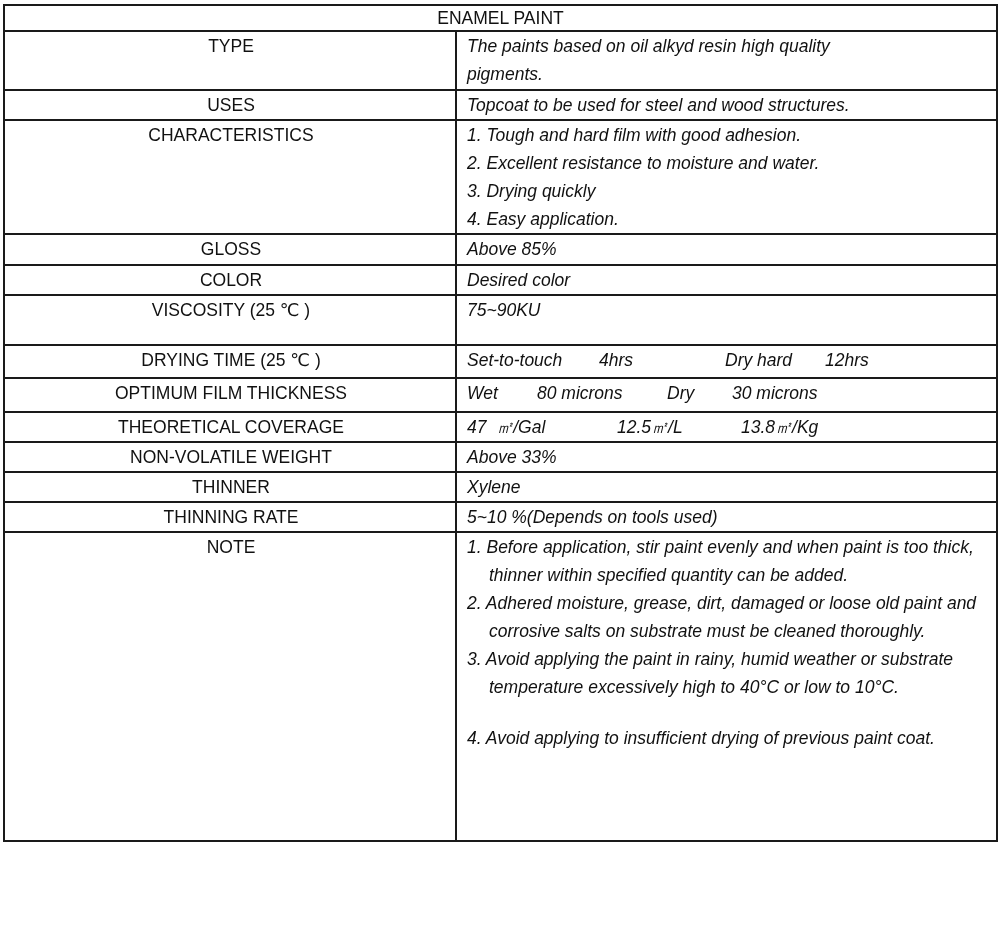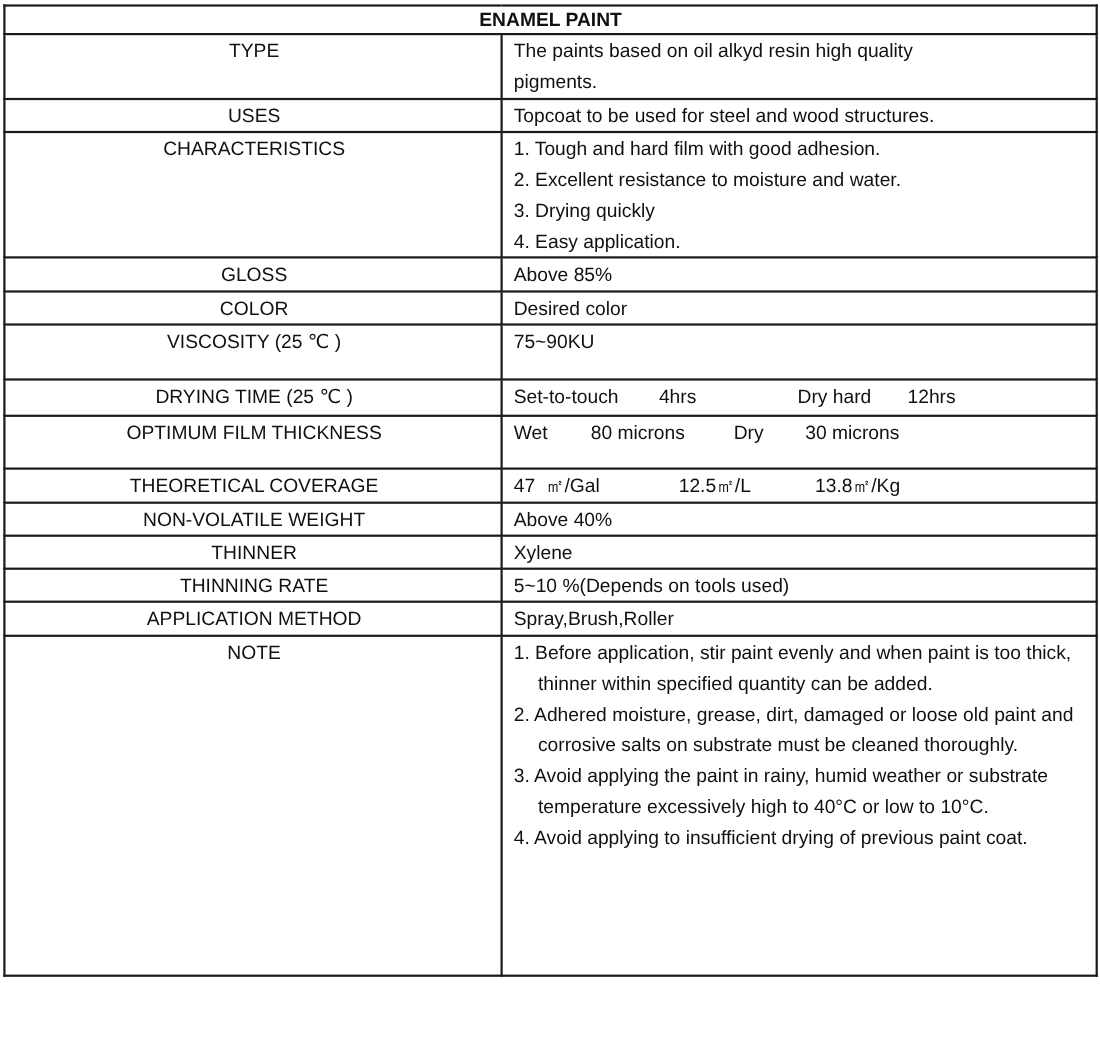--- a/index.html
+++ b/index.html
@@ -8,30 +8,30 @@
   table.spec {
     position: absolute; left: 3px; top: 4px; width: 993px;
     border-collapse: collapse; table-layout: fixed;
     font-size: 17.5px; line-height: 28px;
   }
   table.spec td, table.spec th {
     border: 2px solid #1a1a1a; vertical-align: top; padding: 0 8px 0 10px;
     overflow: hidden;
   }
   table.spec th {
-    font-weight: bold; text-align: center; height: 24px; line-height: 24px; padding: 0; margin-top: 36px;
+    font-weight: normal; text-align: center; height: 24px; line-height: 24px; padding: 0; margin-top: 36px;
   }
   col.c1 { width: 452px; }
   col.c2 { width: 541px; }
   .label { white-space: nowrap; text-align: center; }
-  .val { white-space: normal; }
+  .val { white-space: normal; font-style: italic; }
   .tabs span { display: inline-block; }
   .m2 { font-family: "DejaVu Serif", serif; font-size: 17px; }
   .hang { padding-left: 22px; text-indent: -22px; }
-  .hang-last { padding-left: 12px; text-indent: -12px; }
+  .hang-last { padding-left: 12px; text-indent: -12px; margin-top: 23px; }
 </style>
 </head>
 <body>
 
 <table class="spec">
   <colgroup>
       <col class="c1">
       <col class="c2">
     </colgroup>
   <tbody>
@@ -79,54 +79,50 @@
     <td class="val">75~90KU</td>
   </tr>
 
   <tr style="height:24px">
     <td class="label" style="vertical-align:bottom; padding-bottom:3px">DRYING TIME (25 ℃ )</td>
     <td class="val tabs">
       <span style="width:132px">Set-to-touch</span><span style="width:126px">4hrs</span><span style="width:100px">Dry hard</span><span>12hrs</span>
     </td>
   </tr>
 
-  <tr style="height:48px">
+  <tr style="height:34px">
     <td class="label">OPTIMUM FILM THICKNESS</td>
     <td class="val tabs">
       <span style="width:70px">Wet</span><span style="width:130px">80 microns</span><span style="width:65px">Dry</span><span>30 microns</span>
     </td>
   </tr>
 
   <tr style="height:29px">
     <td class="label">THEORETICAL COVERAGE</td>
     <td class="val tabs">
       <span style="width:150px"><span>47</span>&nbsp;&nbsp;<span class="m2">㎡</span><span>/Gal</span></span><span style="width:124px"><span>12.5</span><span class="m2">㎡</span><span>/L</span></span><span><span>13.8</span><span class="m2">㎡</span><span>/Kg</span></span>
     </td>
   </tr>
 
   <tr style="height:29px">
     <td class="label">NON-VOLATILE WEIGHT</td>
-    <td class="val">Above 40%</td>
+    <td class="val">Above 33%</td>
   </tr>
 
   <tr style="height:29px">
     <td class="label">THINNER</td>
     <td class="val">Xylene</td>
   </tr>
 
   <tr style="height:29px">
     <td class="label">THINNING RATE</td>
     <td class="val">5~10 %(Depends on tools used)</td>
   </tr>
 
 
-  <tr style="height:31px">
-    <td class="label">APPLICATION METHOD</td>
-    <td class="val">Spray,Brush,Roller</td>
-  </tr>
 
   <tr style="height:309px">
     <td class="label">NOTE</td>
     <td class="val">
       <div class="hang">1. Before application, stir paint evenly and when paint is too thick, thinner within specified quantity can be added.</div>
       <div class="hang">2. Adhered moisture, grease, dirt, damaged or loose old paint and corrosive salts on substrate must be cleaned thoroughly.</div>
       <div class="hang">3. Avoid applying the paint in rainy, humid weather or substrate temperature excessively high to 40°C or low to 10°C.</div>
       <div class="hang-last">4. Avoid applying to insufficient drying of previous paint coat.</div>
     </td>
   </tr>

